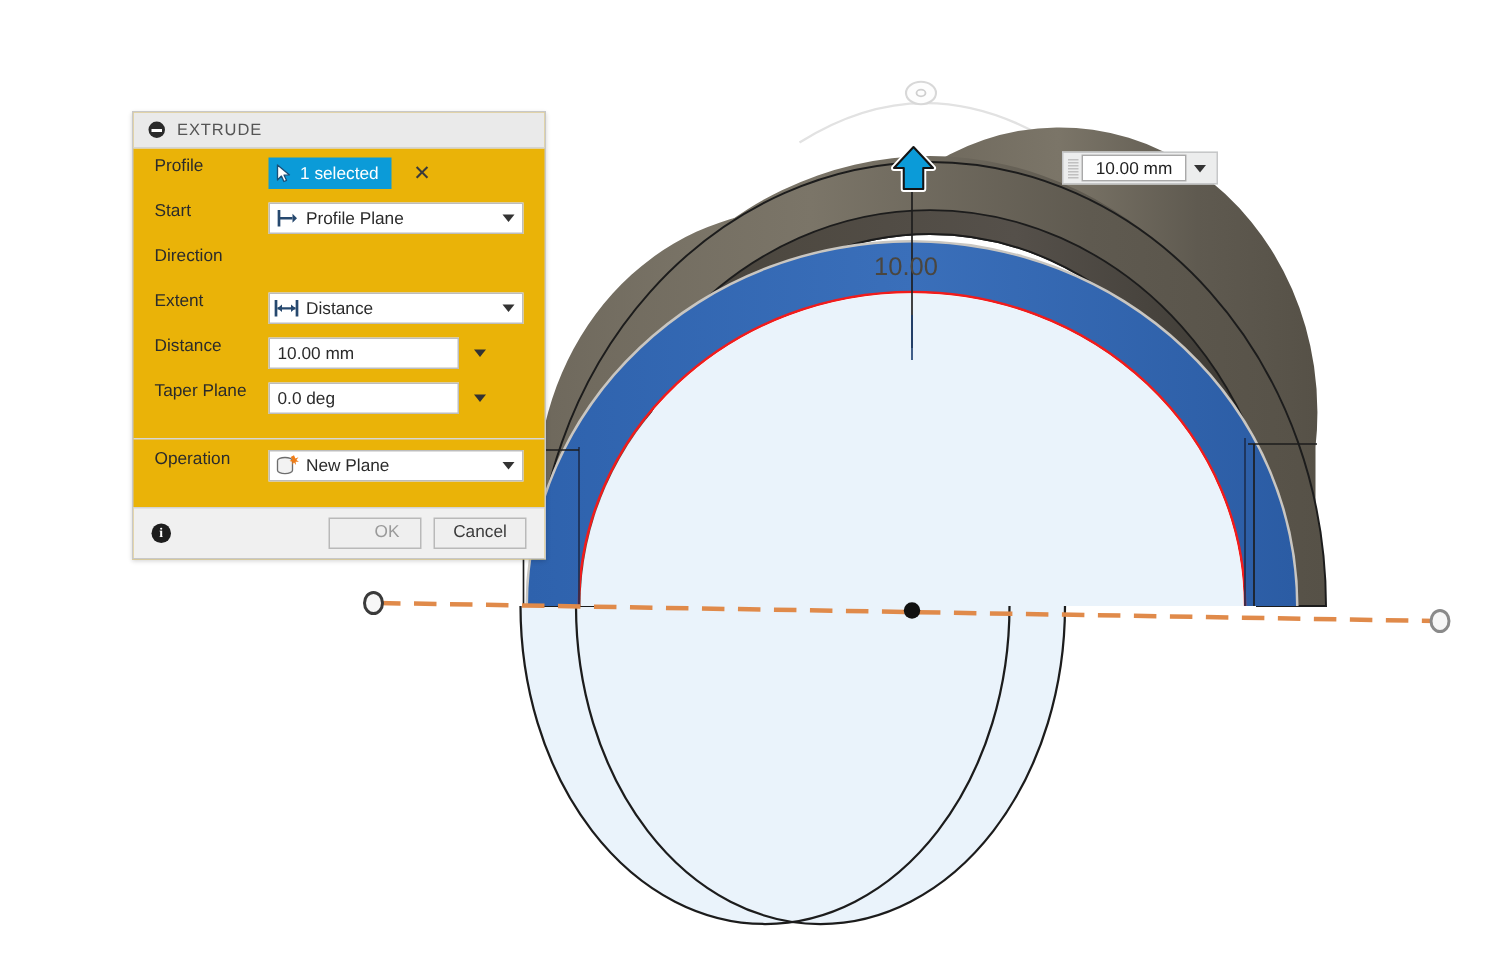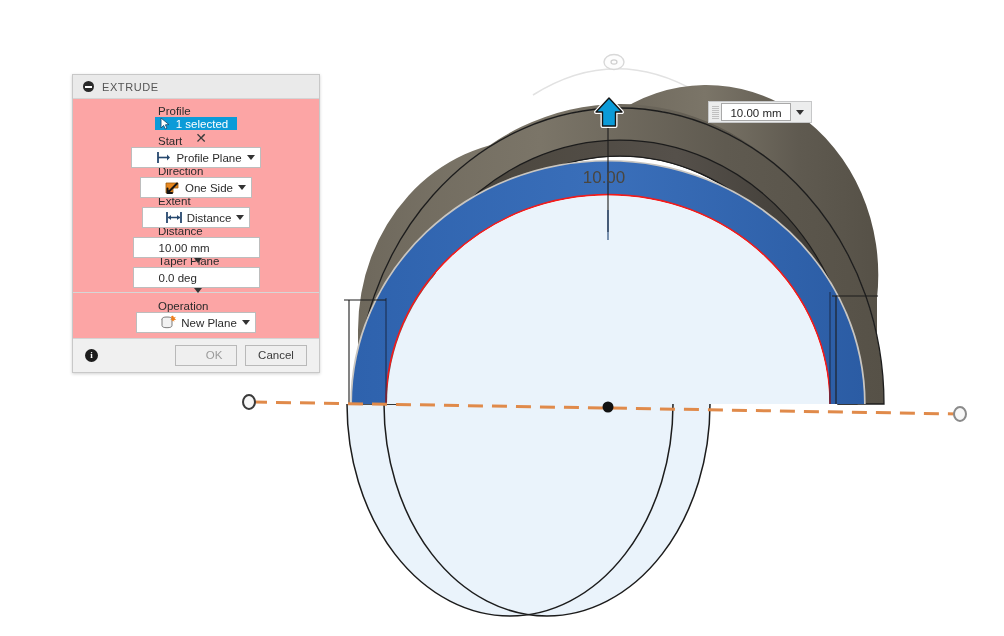--- a/index.html
+++ b/index.html
@@ -43,23 +43,23 @@
     width:18px;height:20px;
     display:flex;align-items:center;justify-content:center;
   }
   .caret{
     width:0;height:0;border-left:4px solid transparent;border-right:4px solid transparent;
     border-top:5px solid #333;
   }
 
   
   #extrude-dialog{
-    position:absolute;left:72px;top:74px;
-    width:248px;
-    background:#fca5a5;
+    position:absolute;left:88px;top:74px;
+    width:276px;
+    background:#eab308;
     border:1px solid #c8c8c8;
     box-shadow:0 1px 3px rgba(0,0,0,.18);
     font-size:11.5px;color:#2b2b2b;
     box-sizing:border-box;
   }
   #dlg-header{
     height:24px;background:#eaeaea;
     border-bottom:1px solid #d4d4d4;
     display:flex;align-items:center;gap:8px;padding:0 10px;
     box-sizing:border-box;
@@ -68,31 +68,30 @@
     width:11px;height:11px;border-radius:50%;
     background:#2a2a2a;position:relative;flex:none;
   }
   .collapse-dot::after{
     content:"";position:absolute;left:2px;top:5px;width:7px;height:1.5px;background:#fff;
   }
   #dlg-title{font-size:11px;letter-spacing:.6px;color:#555;}
 
   #dlg-body{padding:6px 0 0 0;}
   .row{
-    display:flex;align-items:center;
+    display:flex;align-items:flex-start;
     height:30px;padding:0 14px 0 14px;
     box-sizing:border-box;
-    flex-direction:column;
   }
   .row-label{width:76px;flex:none;font-size:11.5px;color:#2b2b2b;}
   .ctl{
     flex:1;height:21px;
     background:#fff;border:1px solid #bdbdbd;
     display:flex;align-items:center;
-    box-sizing:border-box;position:relative;padding-left:20px;
+    box-sizing:border-box;position:relative;
   }
   .ctl .ico{width:22px;height:19px;flex:none;display:flex;align-items:center;justify-content:center;}
   .ctl .txt{flex:1;font-size:11.5px;color:#2b2b2b;padding-left:2px;}
   .ctl .dd{
     width:18px;height:19px;flex:none;display:flex;align-items:center;justify-content:center;
   }
   
   .row.entry .ctl{flex:none;width:127px;border:1px solid #bdbdbd;}
   .row.entry .ctl .txt{padding-left:5px;}
   .row.entry .ddout{
@@ -320,32 +319,20 @@
         </span>
         <span class="txt">Profile Plane</span>
         <span class="dd">
             <span class="caret"></span>
           </span>
       </div>
     </div>
 
     <div class="row">
       <div class="row-label">Direction</div>
-      <div class="ctl">
-        <span class="ico">
-          <svg width="17" height="14" viewBox="0 0 17 14">
-            <path d="M2 2 L14 2 L14 7 L9 7 L9 12 L2 12 Z" fill="#e8881f" stroke="#9c5a0d" stroke-width="0.8"></path>
-            <path d="M13 2.5 L3.5 12 M3.5 12 L3.5 7.5 M3.5 12 L8 12" stroke="#141414" stroke-width="2" fill="none" stroke-linecap="round"></path>
-          </svg>
-        </span>
-        <span class="txt">One Side</span>
-        <span class="dd">
-            <span class="caret"></span>
-          </span>
-      </div>
     </div>
 
     <div class="row">
       <div class="row-label">Extent</div>
       <div class="ctl">
         <span class="ico">
           <svg width="18" height="13" viewBox="0 0 18 13">
             <line x1="2" y1="1" x2="2" y2="12" stroke="#26486e" stroke-width="1.8"></line>
             <line x1="16" y1="1" x2="16" y2="12" stroke="#26486e" stroke-width="1.8"></line>
             <line x1="3" y1="6.5" x2="15" y2="6.5" stroke="#26486e" stroke-width="1.5"></line>

